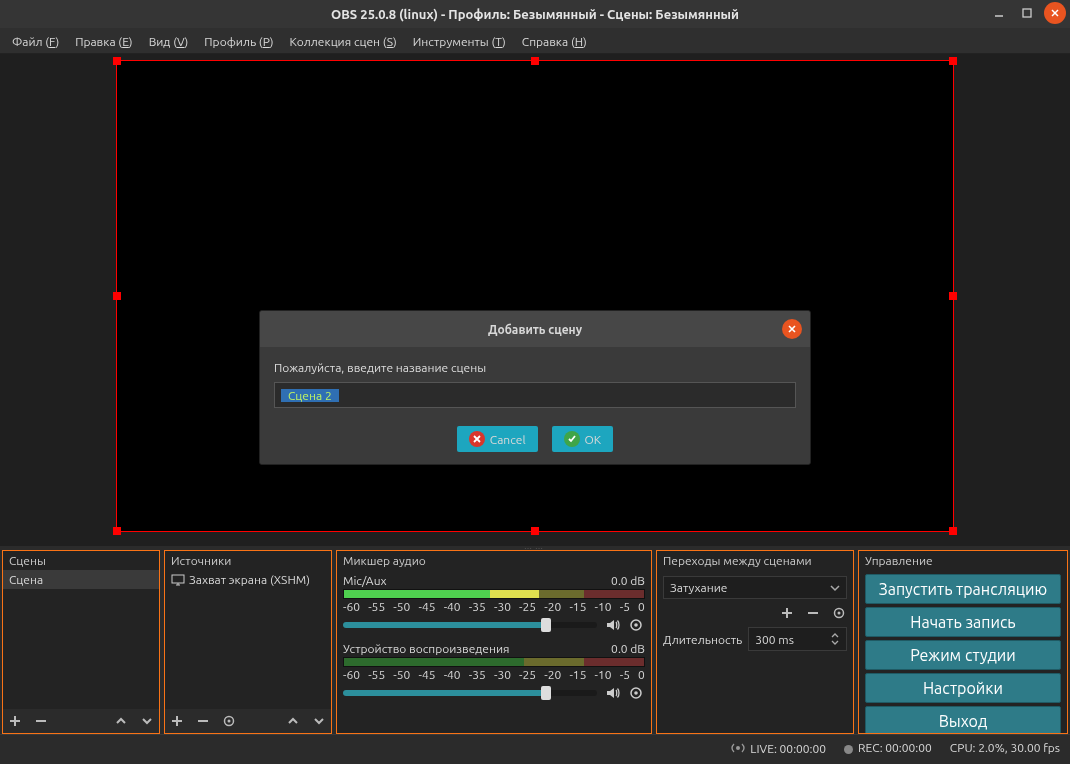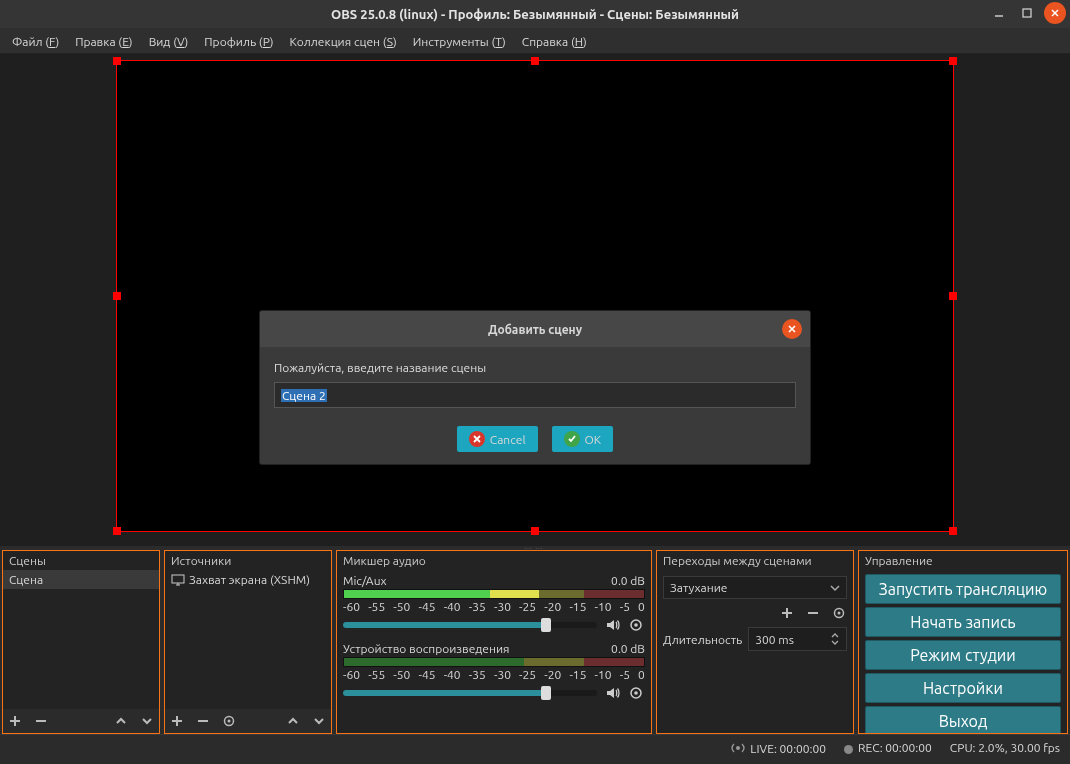--- a/index.html
+++ b/index.html
@@ -69,21 +69,21 @@
   .status{height:26px;background:#2b2b2b;border-top:1px solid #3a3a3a;display:flex;align-items:center;justify-content:flex-end;padding:0 10px;gap:18px;font-size:12px;color:#ccc}
   .status .stat{display:flex;align-items:flex-end;gap:5px}
   .dot{width:9px;height:9px;border-radius:5px;background:#888}
   
   .modal{position:absolute;left:259px;top:310px;width:552px;background:#3a3a3a;border:1px solid #222;box-shadow:0 6px 24px rgba(0,0,0,.6);border-radius:3px;overflow:hidden}
   .modal-title{height:36px;background:#474747;display:flex;align-items:center;justify-content:center;position:relative;font-weight:bold;font-size:14px}
   .modal-close{position:absolute;right:8px;top:8px;width:20px;height:20px;border-radius:10px;background:#e95420;display:flex;align-items:center;justify-content:center;cursor:pointer}
   .modal-body{padding:14px 14px 12px 14px;background:#3a3a3a}
   .modal-label{font-size:12px;margin-bottom:8px;color:#ddd}
   .modal-input{width:100%;background:#2b2b2b;border:1px solid #555;padding:5px 6px;font-size:13px}
-  .modal-input .sel{background:#2f6fb3;color:#ffffff;padding:0 1px}
+  .modal-input .sel{background:#2f6fb3;color:#bef264;padding:0 7px}
   .modal-btns{display:flex;justify-content:center;gap:14px;margin-top:18px}
   .dlg-btn{background:#1da6bf;border:none;padding:5px 12px;display:flex;align-items:center;gap:5px;cursor:pointer;border-radius:2px;color:#fff;font-size:13px}
   .dlg-btn .circ{width:16px;height:16px;border-radius:8px;display:flex;align-items:center;justify-content:center}
   .circ.red{background:#d9362b}
   .circ.green{background:#3fa548}
   .dlg-btn .ul{}
 </style>
 </head>
 <body>
 

